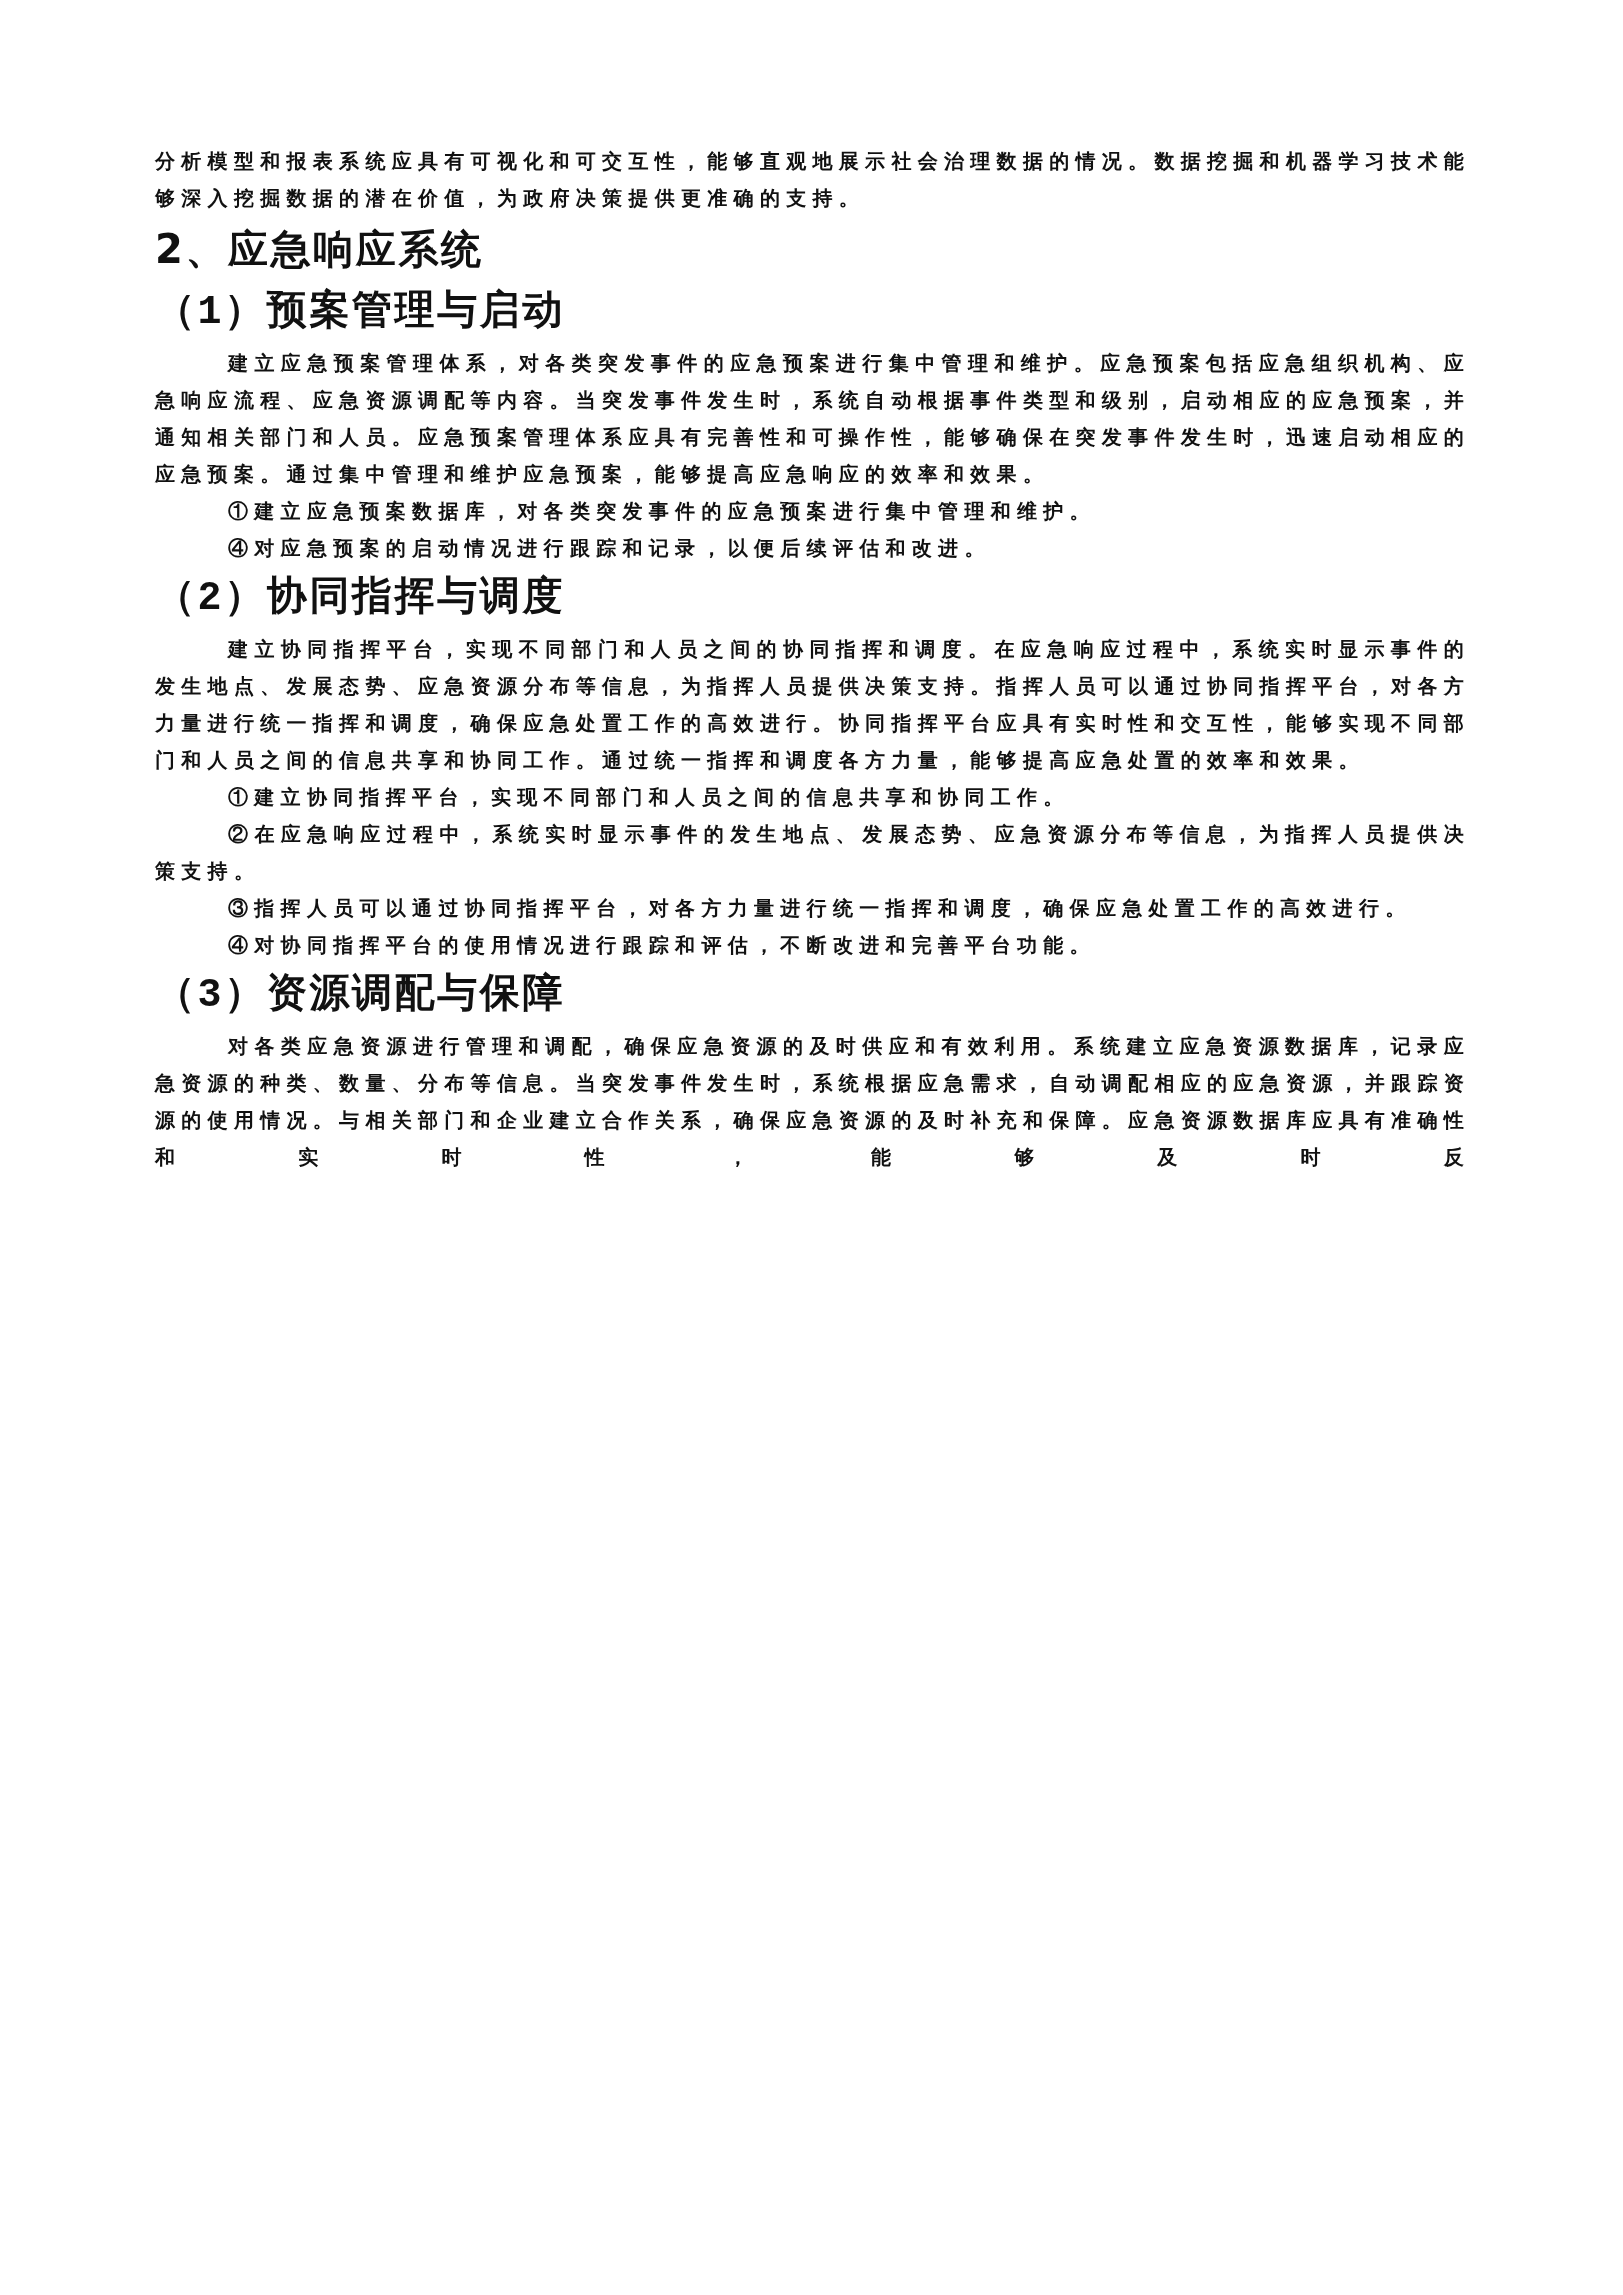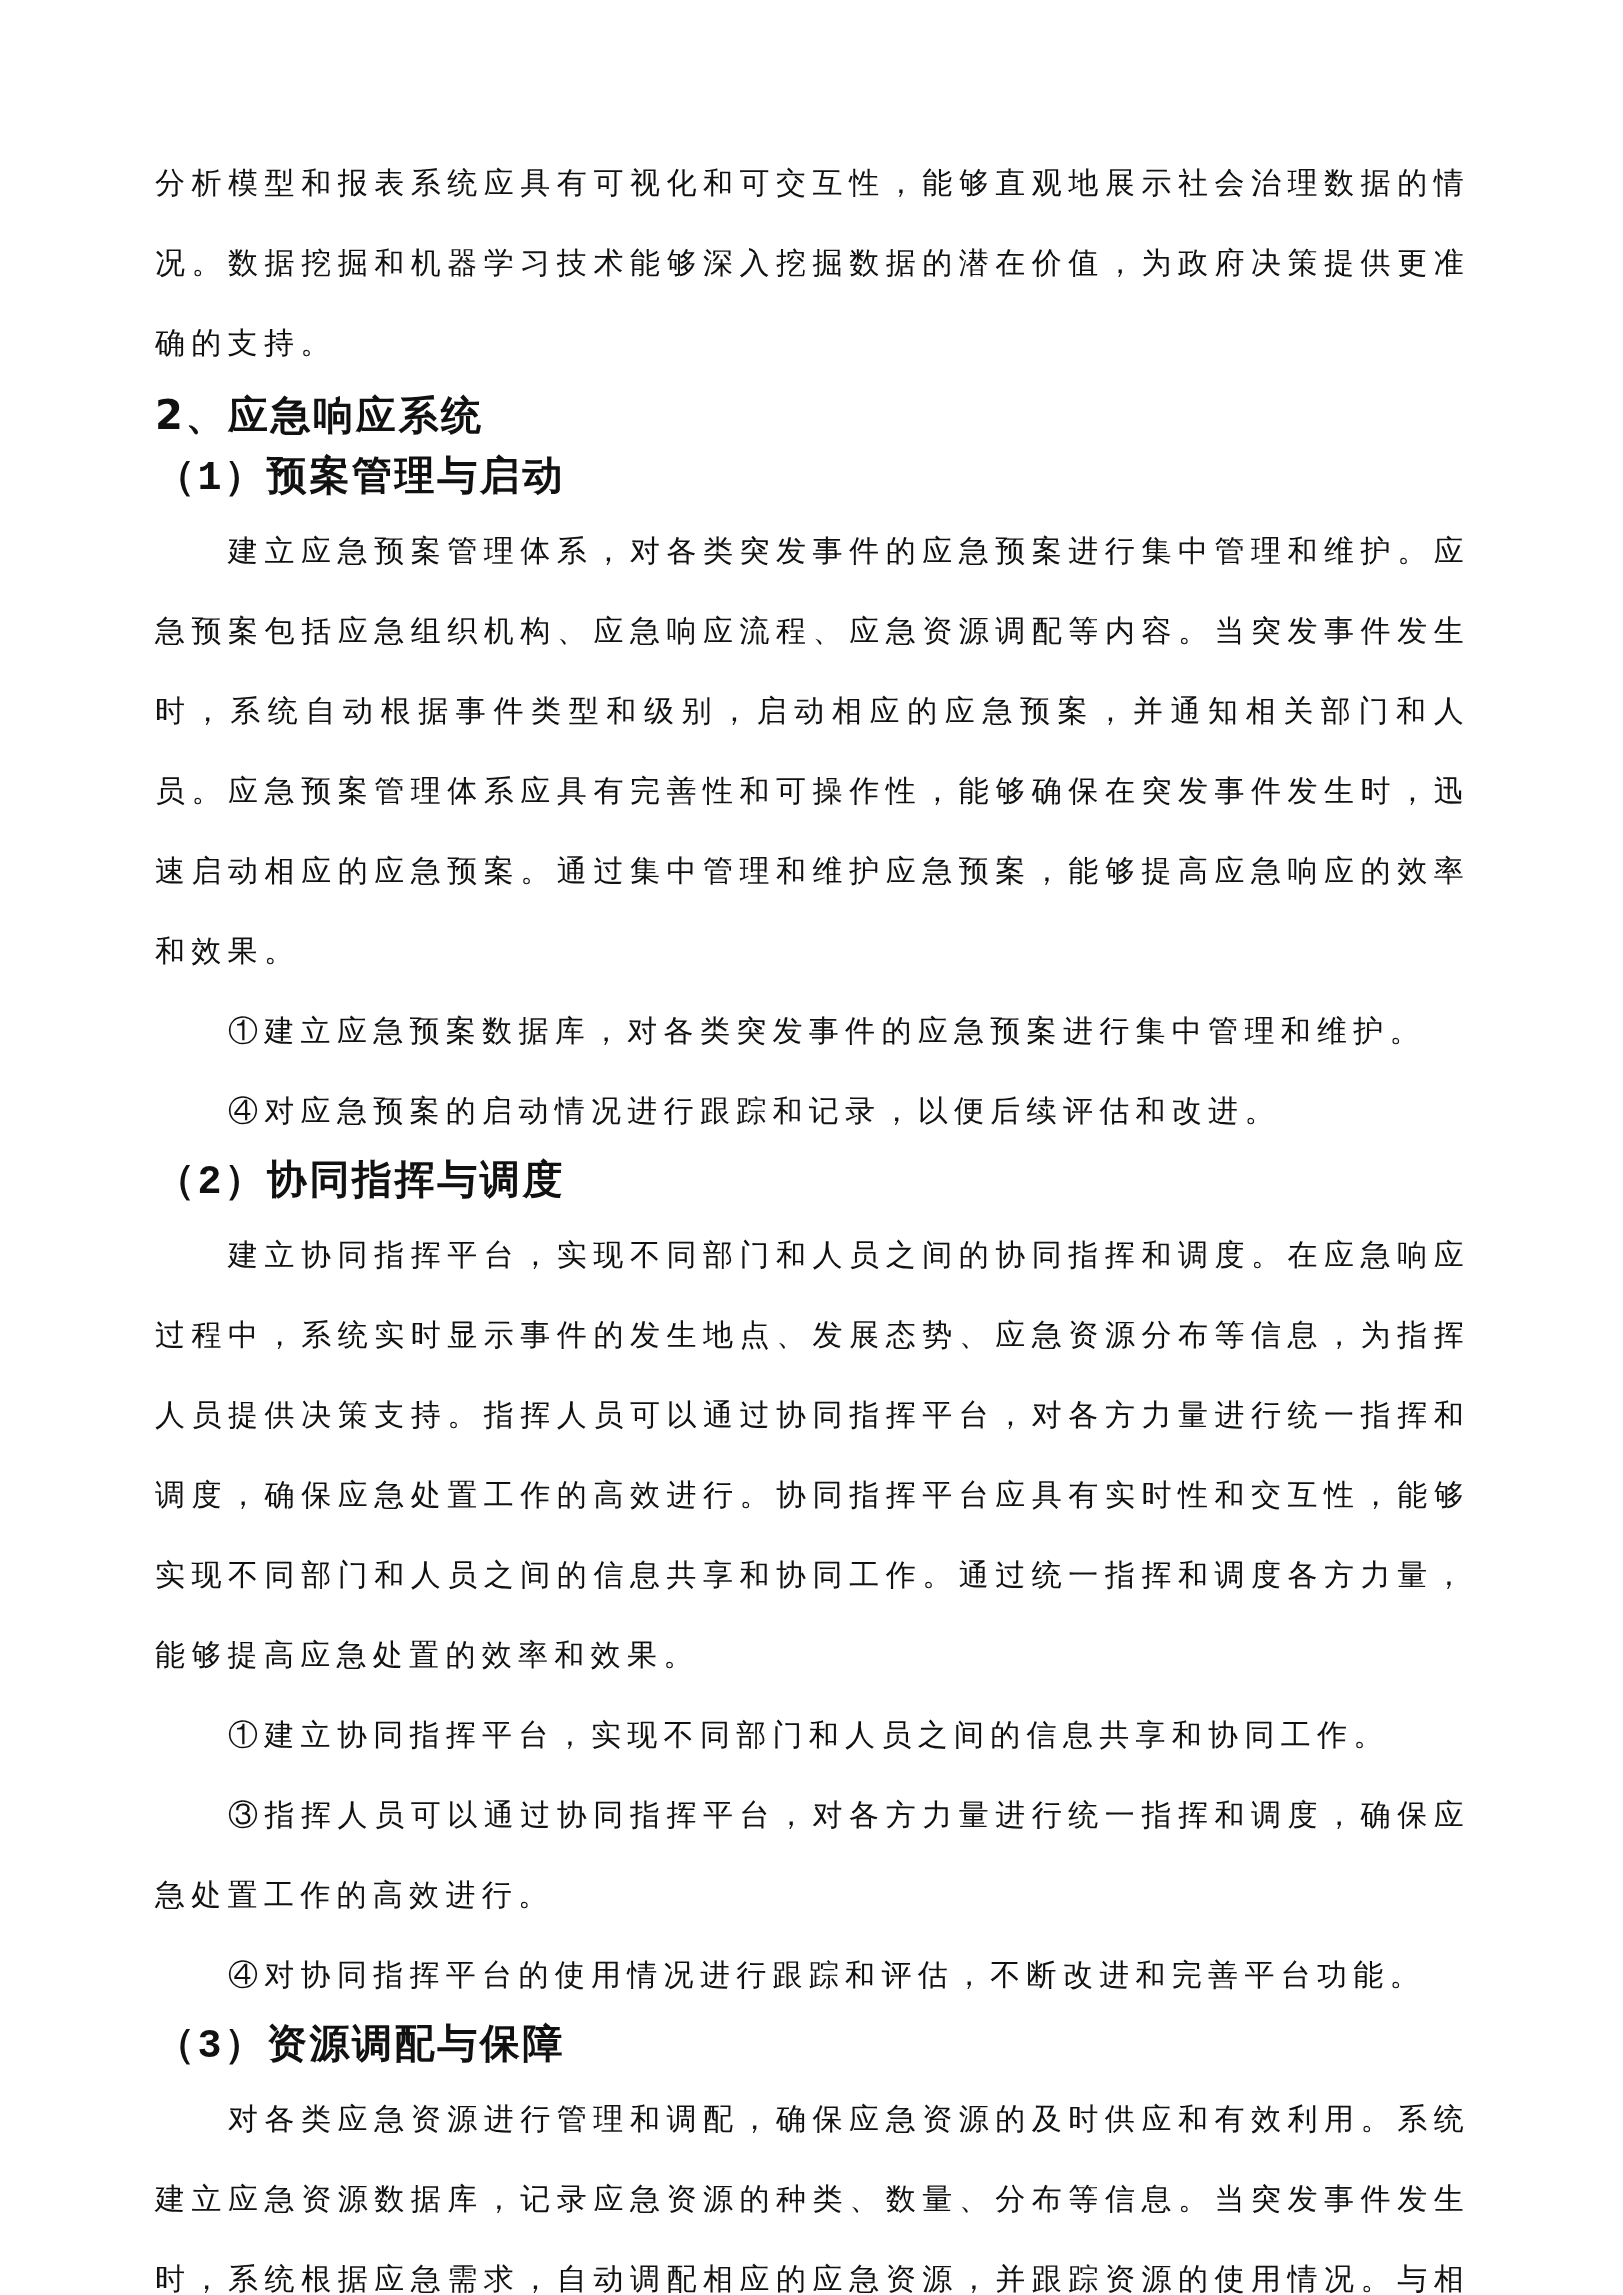--- a/index.html
+++ b/index.html
@@ -4,33 +4,34 @@
 <style>
   html, body { margin:0; padding:0; background:#ffffff; }
   body { width:1623px; height:2295px; position:relative; overflow:hidden;
          font-family: "DejaVu Serif", "Liberation Serif", serif; color:#111; }
   .page { position:absolute; left:155px; top:143px; width:1315px; }
   .line { height:64px; line-height:64px; font-size:40px; white-space:nowrap;
           letter-spacing:6.3px; }
   .indent { text-indent:73px; }
   .h2 { font-family:"DejaVu Sans","Liberation Sans",sans-serif; font-weight:bold; letter-spacing:2.6px; }
   .h3 { font-family:Liberation Mono, monospace; font-weight:bold; letter-spacing:2.6px; }
-  .ptext { font-size:30px; line-height:80px; letter-spacing:6.3px; text-align:justify; margin:0; }
+  .ptext { font-size:20px; line-height:37px; letter-spacing:6.3px; text-align:justify; margin:0;font-weight:bold; }
 </style>
 </head>
 <body>
 
 <div class="page">
   <p class="ptext">分析模型和报表系统应具有可视化和可交互性，能够直观地展示社会治理数据的情况。数据挖掘和机器学习技术能够深入挖掘数据的潜在价值，为政府决策提供更准确的支持。</p>
   <div class="line h2">2、应急响应系统</div>
   <div class="line h3">（1）预案管理与启动</div>
   <p class="ptext indent">建立应急预案管理体系，对各类突发事件的应急预案进行集中管理和维护。应急预案包括应急组织机构、应急响应流程、应急资源调配等内容。当突发事件发生时，系统自动根据事件类型和级别，启动相应的应急预案，并通知相关部门和人员。应急预案管理体系应具有完善性和可操作性，能够确保在突发事件发生时，迅速启动相应的应急预案。通过集中管理和维护应急预案，能够提高应急响应的效率和效果。</p>
   <p class="ptext indent">①建立应急预案数据库，对各类突发事件的应急预案进行集中管理和维护。</p>
   <p class="ptext indent">④对应急预案的启动情况进行跟踪和记录，以便后续评估和改进。</p>
   <div class="line h3">（2）协同指挥与调度</div>
   <p class="ptext indent">建立协同指挥平台，实现不同部门和人员之间的协同指挥和调度。在应急响应过程中，系统实时显示事件的发生地点、发展态势、应急资源分布等信息，为指挥人员提供决策支持。指挥人员可以通过协同指挥平台，对各方力量进行统一指挥和调度，确保应急处置工作的高效进行。协同指挥平台应具有实时性和交互性，能够实现不同部门和人员之间的信息共享和协同工作。通过统一指挥和调度各方力量，能够提高应急处置的效率和效果。</p>
   <p class="ptext indent">①建立协同指挥平台，实现不同部门和人员之间的信息共享和协同工作。</p>
+  <p class="ptext indent">②在应急响应过程中，系统实时显示事件的发生地点、发展态势、应急资源分布等信息，为指挥人员提供决策支持。</p>
   <p class="ptext indent">③指挥人员可以通过协同指挥平台，对各方力量进行统一指挥和调度，确保应急处置工作的高效进行。</p>
   <p class="ptext indent">④对协同指挥平台的使用情况进行跟踪和评估，不断改进和完善平台功能。</p>
   <div class="line h3">（3）资源调配与保障</div>
   <p class="ptext indent" style="text-align-last:justify;">对各类应急资源进行管理和调配，确保应急资源的及时供应和有效利用。系统建立应急资源数据库，记录应急资源的种类、数量、分布等信息。当突发事件发生时，系统根据应急需求，自动调配相应的应急资源，并跟踪资源的使用情况。与相关部门和企业建立合作关系，确保应急资源的及时补充和保障。应急资源数据库应具有准确性和实时性，能够及时反</p>
 </div>
 
 
 </body></html>

